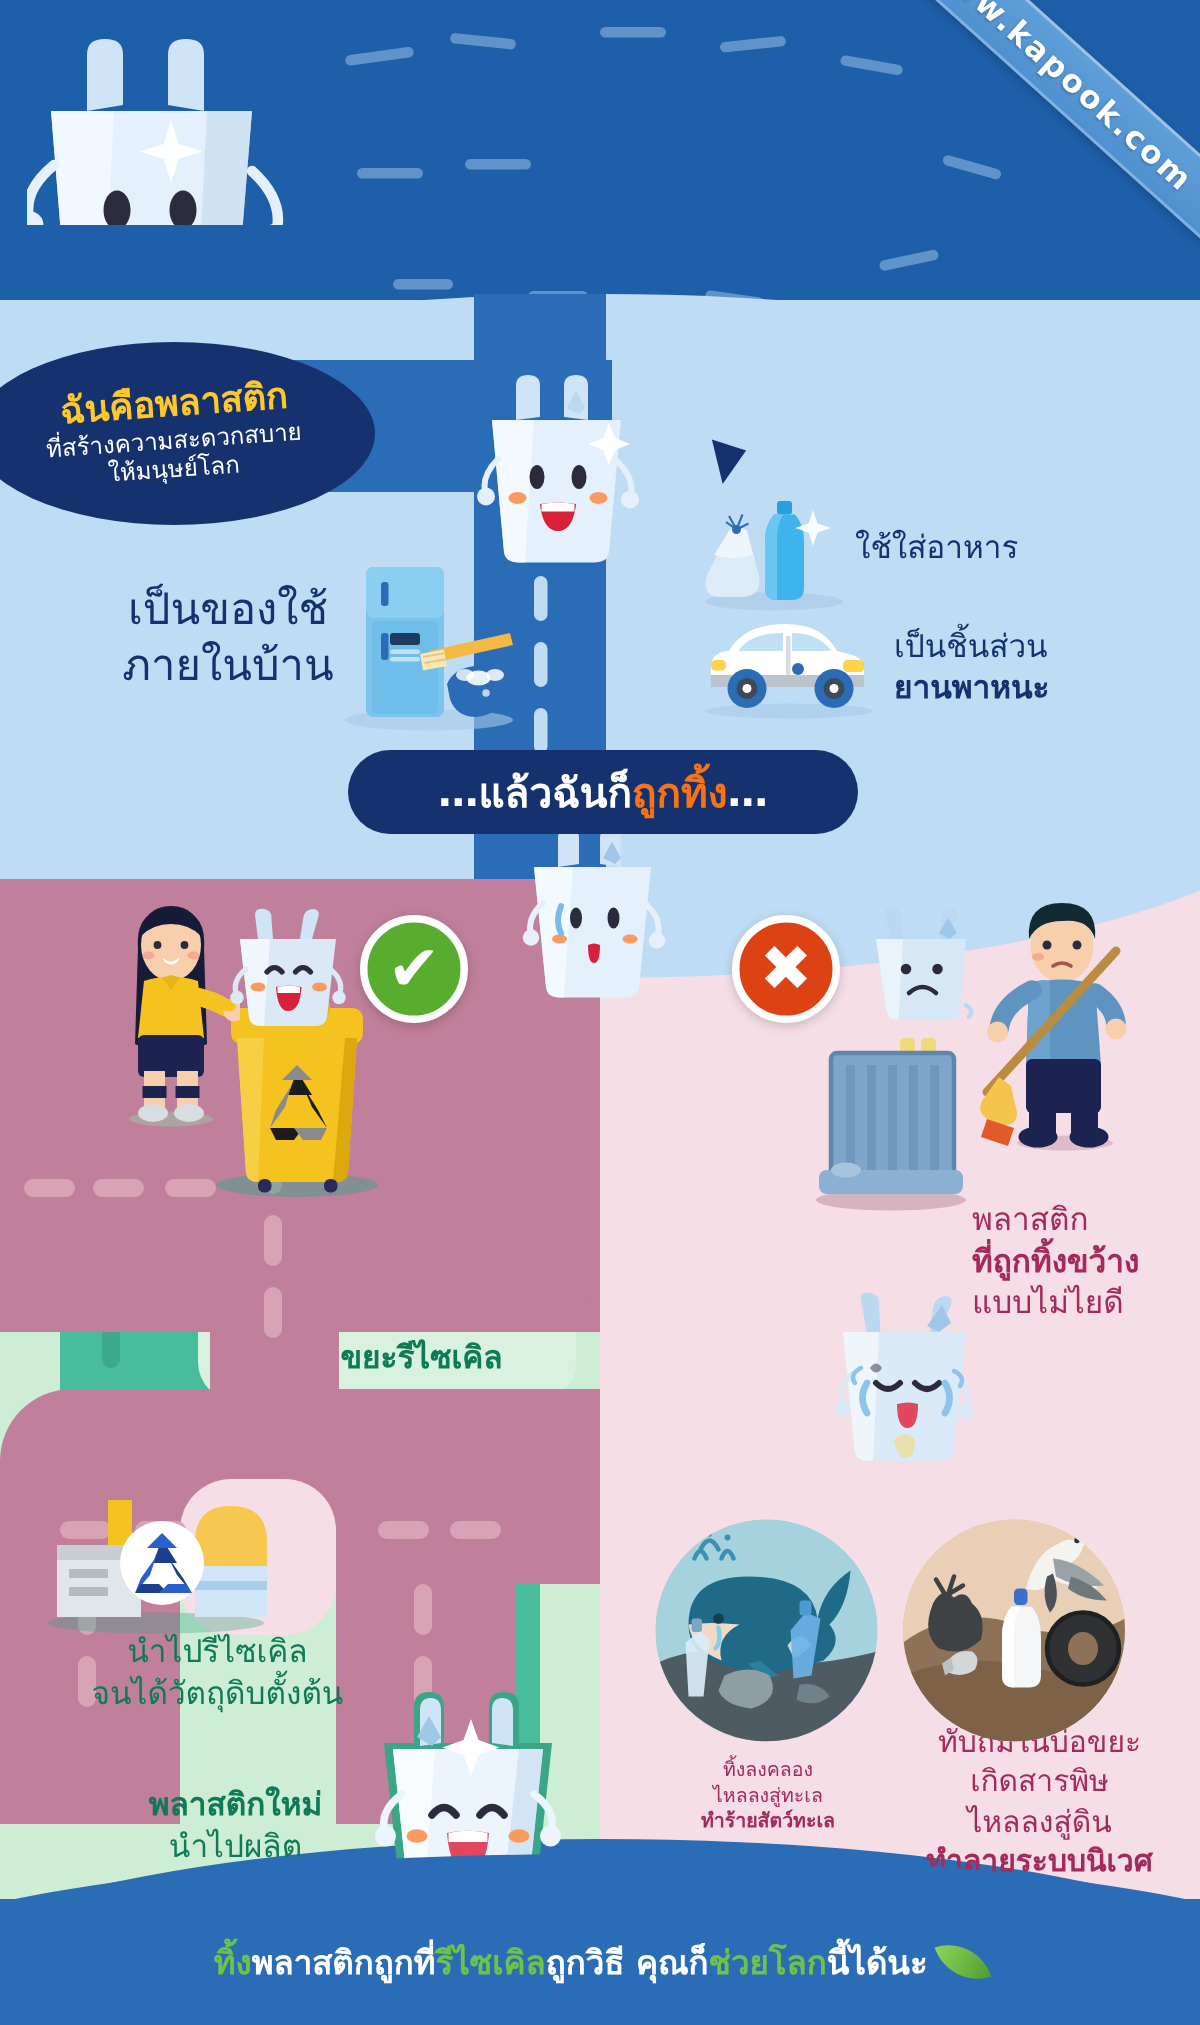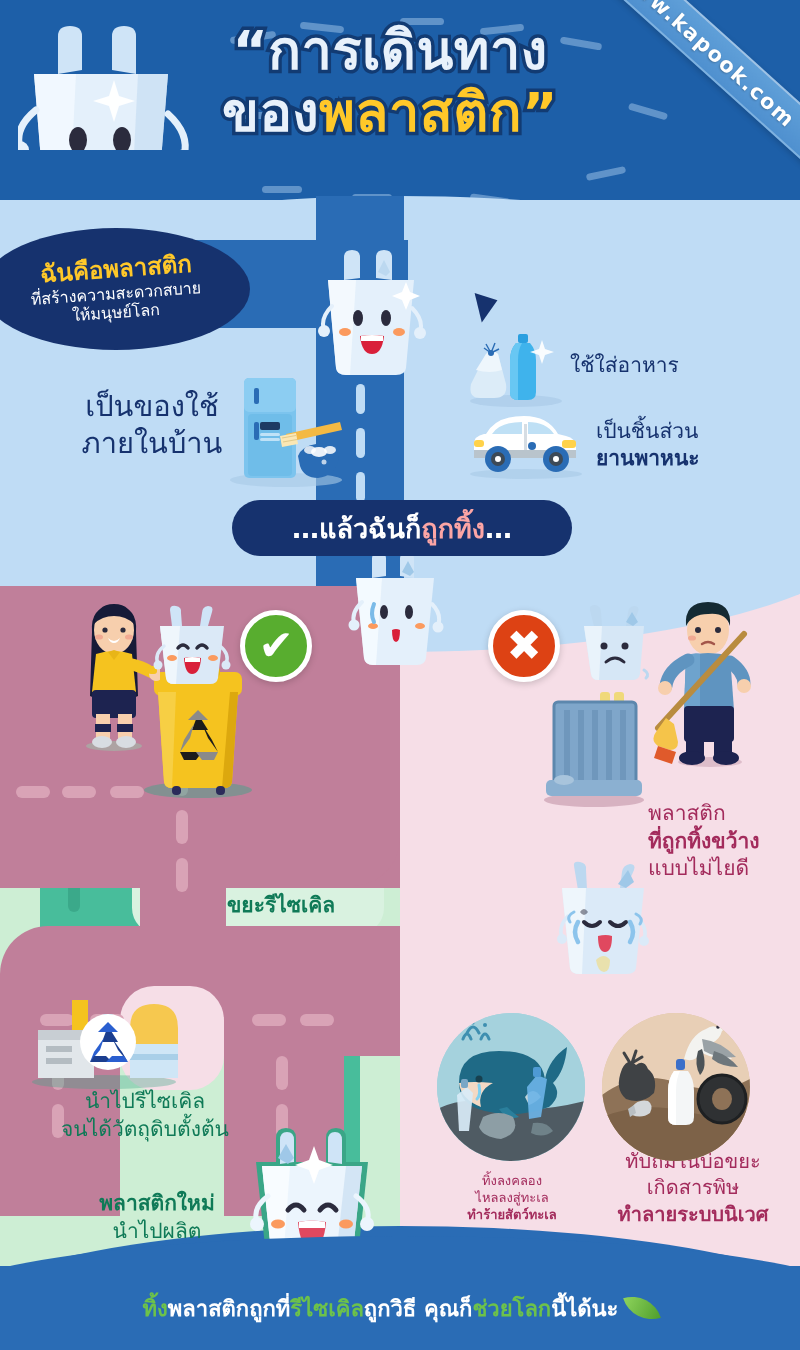--- a/index.html
+++ b/index.html
@@ -99,21 +99,21 @@
 
   
   .bag-mid{position:absolute;left:318px;top:248px;width:108px;height:130px;}
 
   
   .pill{
     position:absolute;left:232px;top:500px;width:340px;height:56px;
     background:#16326e;border-radius:28px;display:flex;align-items:center;
     justify-content:center;color:#fff;font-size:27px;font-weight:bold;z-index:30;
   }
-  .pill .y{color:#fca5a5;}
+  .pill .y{color:#f97316;}
   .pill .dots{color:#fff;font-weight:bold;}
 
   
   .zone-split{position:absolute;left:0;top:586px;width:800px;height:690px;overflow:hidden;}
   .half-green{position:absolute;left:0;top:0;width:400px;height:690px;background:#cdeed4;}
   .half-pink{position:absolute;left:400px;top:0;width:400px;height:690px;background:#f6dee7;}
   .split-top-curve{
     position:absolute;left:-80px;top:-64px;width:960px;height:130px;
     background:#bfdcf5;border-radius:0 0 50% 50% / 0 0 100% 100%;
   }
@@ -194,24 +194,20 @@
     <div class="hdr-dash" style="left:560px;top:40px;width:42px;height:7px;transform:rotate(10deg);"></div>
     <div class="hdr-dash" style="left:238px;top:112px;width:44px;height:7px;"></div>
     <div class="hdr-dash" style="left:310px;top:106px;width:44px;height:7px;"></div>
     <div class="hdr-dash" style="left:214px;top:160px;width:40px;height:7px;transform:rotate(-10deg);"></div>
     <div class="hdr-dash" style="left:262px;top:186px;width:40px;height:7px;"></div>
     <div class="hdr-dash" style="left:352px;top:194px;width:40px;height:7px;"></div>
     <div class="hdr-dash" style="left:470px;top:196px;width:40px;height:7px;transform:rotate(8deg);"></div>
     <div class="hdr-dash" style="left:586px;top:170px;width:40px;height:7px;transform:rotate(-12deg);"></div>
     <div class="hdr-dash" style="left:628px;top:108px;width:40px;height:7px;transform:rotate(16deg);"></div>
 
-    <div class="title-wrap">
-      <div class="tline tl1">“การเดินทาง</div>
-      <div class="tline tl2"><span>ของ</span><span class="hl">พลาสติก”</span></div>
-    </div>
 
     <svg class="bag-hero" viewBox="0 0 180 215">
       <path d="M40 52 L40 14 Q40 4 52 4 Q64 4 64 14 L64 48 Z" fill="#cfe4f7"></path>
       <path d="M118 52 L118 14 Q118 4 106 4 Q94 4 94 14 L94 48 Z" fill="#cfe4f7"></path>
       <path d="M16 52 L150 52 L138 200 Q136 212 122 212 L44 212 Q30 212 28 200 Z" fill="#e4f0fb"></path>
       <path d="M16 52 L58 52 L50 212 L44 212 Q30 212 28 200 Z" fill="#f3f9ff" opacity=".85"></path>
       <path d="M120 52 L150 52 L138 200 Q136 212 122 212 L112 212 Z" fill="#c6ddf2" opacity=".7"></path>
 
       <path d="M96 58 L101 74 L117 79 L101 84 L96 100 L91 84 L75 79 L91 74 Z" fill="#fff" opacity=".95"></path>
 
@@ -672,20 +668,21 @@
 
   <div class="txt-pink" style="left:412px;top:1172px;width:200px;font-size:13px;text-align:center;">
     <div>ทิ้งลงคลอง</div>
     <div>ไหลลงสู่ทะเล</div>
     <div style="font-weight:bold">ทำร้ายสัตว์ทะเล</div>
   </div>
 
   <div class="txt-pink" style="left:588px;top:1148px;width:210px;font-size:20px;text-align:center;">
     <div>ทับถมในบ่อขยะ</div>
     <div>เกิดสารพิษ</div>
+    <div>ไหลลงสู่ดิน</div>
     <div style="font-weight:bold">ทำลายระบบนิเวศ</div>
   </div>
 
   <div class="footer">
     <div class="footer-curve"></div>
     <div class="footer-txt">
       <span class="g">ทิ้ง</span>
         <span>พลาสติกถูกที่ </span>
         <span class="g">รีไซเคิล</span>
         <span>ถูกวิธี คุณก็</span>

